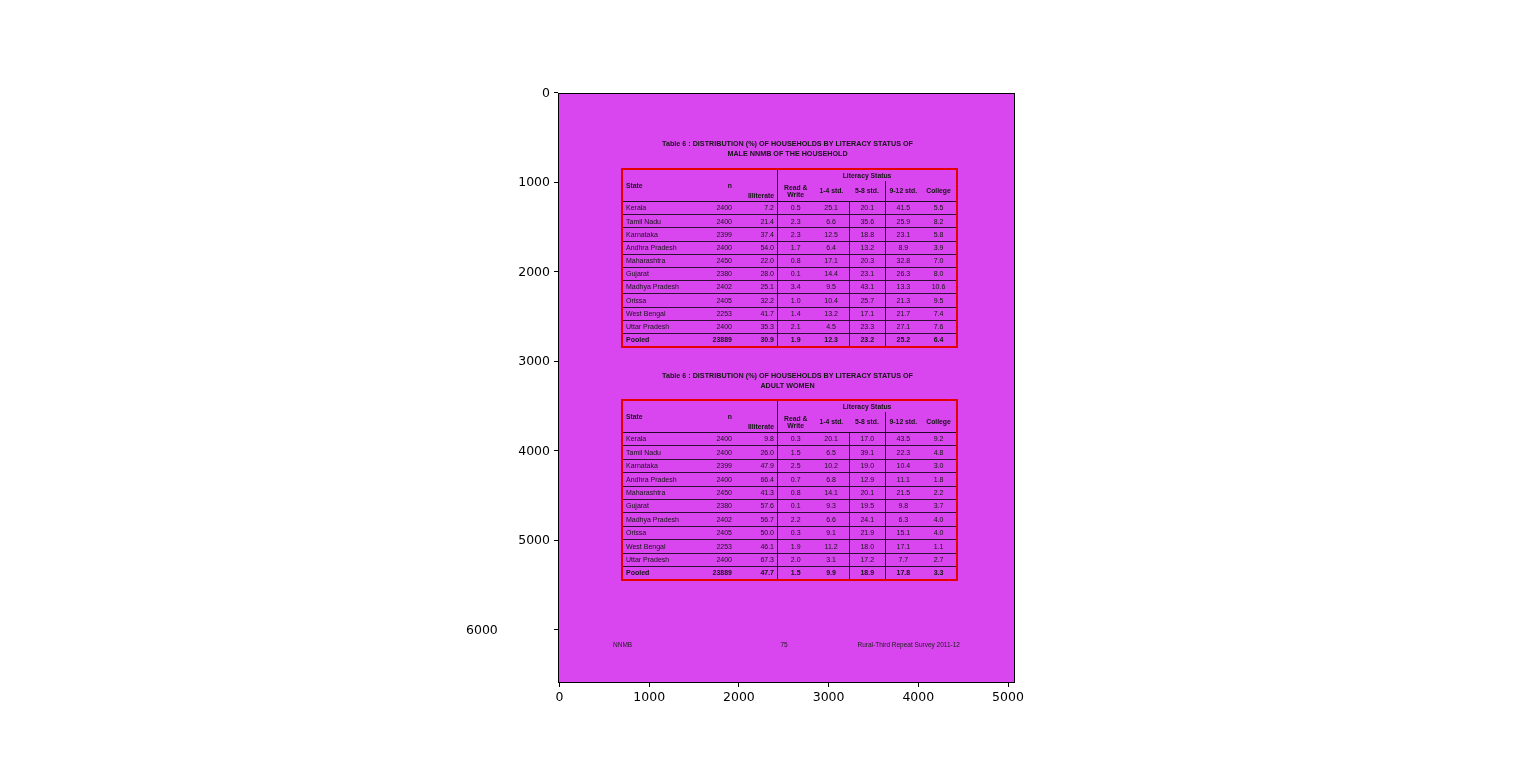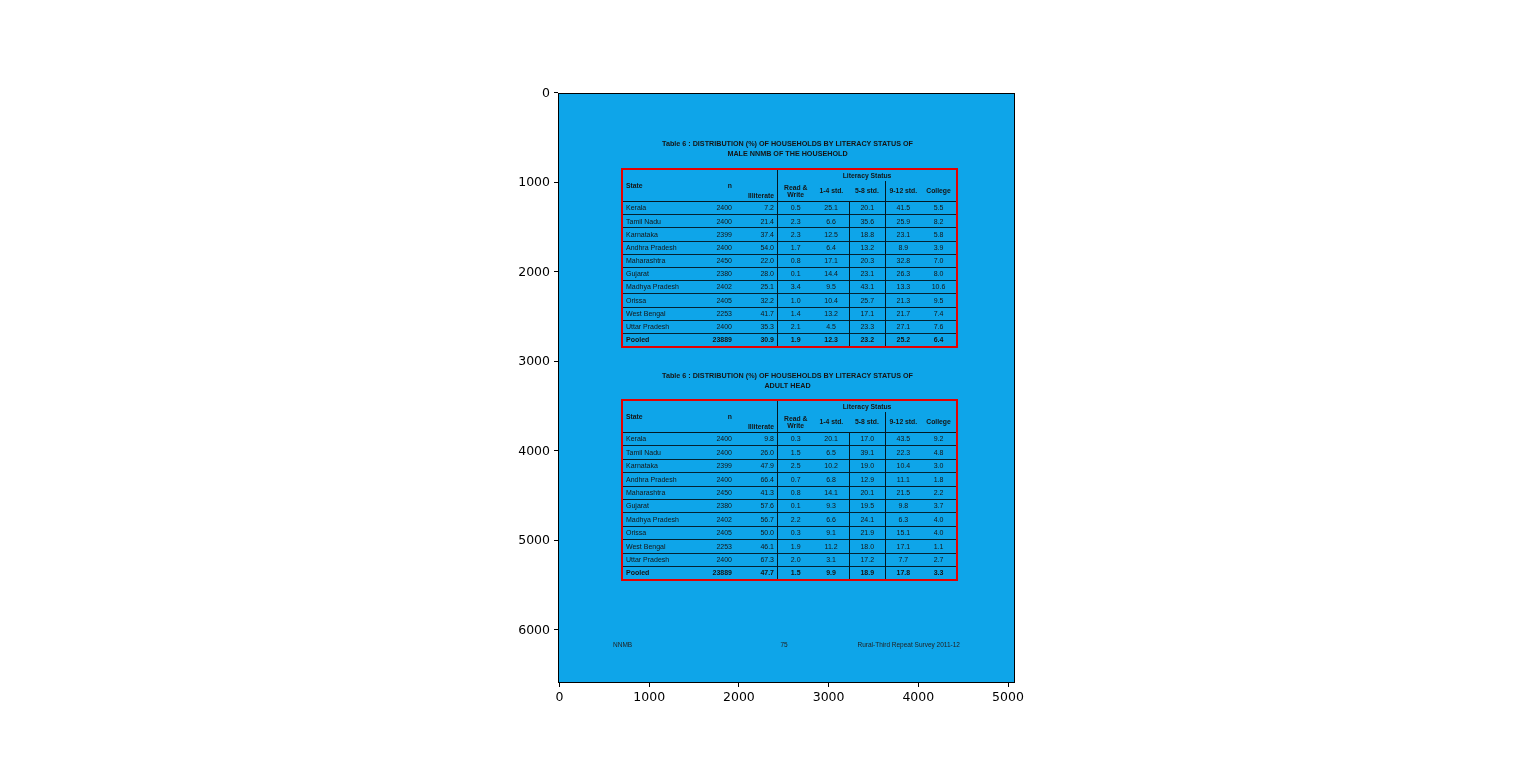--- a/index.html
+++ b/index.html
@@ -1,17 +1,17 @@
 <!DOCTYPE html>
 <html><head>
 <meta charset="utf-8">
 <style>
   html,body{margin:0;padding:0;background:#ffffff;width:1536px;height:767px;overflow:hidden;}
   #figure{position:relative;width:1536px;height:767px;background:#ffffff;font-family:"DejaVu Sans",sans-serif;color:#000;}
-  #axes{position:absolute;left:558px;top:93px;width:457px;height:590px;border:1px solid #000;background:#0ea5e9;box-sizing:border-box;}
+  #axes{position:absolute;left:558px;top:93px;width:457px;height:590px;border:1px solid #000;background:#d946ef;box-sizing:border-box;}
   .tick-label{position:absolute;font-size:12.5px;color:#000;white-space:nowrap;}
   .tick-mark{position:absolute;background:#000;}
   
   .page-content{position:absolute;left:0;top:0;width:100%;height:100%;font-family:"Liberation Sans",sans-serif;color:#111;}
   .tbl-title{position:absolute;left:40px;width:377px;text-align:center;font-weight:bold;font-size:7.2px;line-height:9.6px;color:#151515;}
   .doc-table{position:absolute;left:62px;width:337px;border-collapse:collapse;table-layout:fixed;border:2.5px solid #e60000;font-size:7px;color:#151515;}
   .doc-table th{font-weight:bold;font-size:6.8px;text-align:center;vertical-align:middle;padding:0;line-height:7.5px;}
   .doc-table td{padding:0 1px;line-height:7.5px;vertical-align:middle;overflow:hidden;white-space:nowrap;}
   .doc-table .hr1{height:12px;}
   .doc-table .hr2 th{height:20px;}
@@ -174,21 +174,21 @@
               <td class="c4">12.3</td>
               <td class="c5">23.2</td>
               <td class="c6">25.2</td>
               <td class="c7">6.4</td>
             </tr>
           </tbody>
       </table>
 
       <div class="tbl-title" style="top:277px;">
         <div>Table 6 : DISTRIBUTION (%) OF HOUSEHOLDS BY LITERACY STATUS OF</div>
-        <div>ADULT HEAD</div>
+        <div>ADULT WOMEN</div>
       </div>
 
       <table class="doc-table t7" style="top:305px;">
         <thead>
           <tr class="hr1">
             <th class="c0" rowspan="2">State</th>
             <th class="c1" rowspan="2">n</th>
             <th class="c2 h-ill" rowspan="2">Illiterate</th>
             <th class="h-ls" colspan="5">Literacy Status</th>
           </tr>
@@ -329,21 +329,21 @@
       <div class="tick-label" style="left: 466px; top: 174px; width: 84px; text-align: right;">1000</div>
       <div class="tick-mark" style="left: 554px; top: 271px; width: 4px; height: 1px;"></div>
       <div class="tick-label" style="left: 466px; top: 263.5px; width: 84px; text-align: right;">2000</div>
       <div class="tick-mark" style="left: 554px; top: 360.5px; width: 4px; height: 1px;"></div>
       <div class="tick-label" style="left: 466px; top: 353px; width: 84px; text-align: right;">3000</div>
       <div class="tick-mark" style="left: 554px; top: 450px; width: 4px; height: 1px;"></div>
       <div class="tick-label" style="left: 466px; top: 442.5px; width: 84px; text-align: right;">4000</div>
       <div class="tick-mark" style="left: 554px; top: 539.5px; width: 4px; height: 1px;"></div>
       <div class="tick-label" style="left: 466px; top: 532px; width: 84px; text-align: right;">5000</div>
       <div class="tick-mark" style="left: 554px; top: 629px; width: 4px; height: 1px;"></div>
-      <div class="tick-label" style="left: 466px; top: 621.5px; width: 84px; text-align: right;">6000</div>
+      <div class="tick-label" style="left: 466px; top: 621.5px; width: 84px; ">6000</div>
       <div class="tick-mark" style="left: 559px; top: 683px; width: 1px; height: 4px;"></div>
       <div class="tick-label" style="left: 529.5px; top: 689px; width: 60px; text-align: center;">0</div>
       <div class="tick-mark" style="left: 648.7px; top: 683px; width: 1px; height: 4px;"></div>
       <div class="tick-label" style="left: 619.2px; top: 689px; width: 60px; text-align: center;">1000</div>
       <div class="tick-mark" style="left: 738.4px; top: 683px; width: 1px; height: 4px;"></div>
       <div class="tick-label" style="left: 708.9px; top: 689px; width: 60px; text-align: center;">2000</div>
       <div class="tick-mark" style="left: 828.1px; top: 683px; width: 1px; height: 4px;"></div>
       <div class="tick-label" style="left: 798.6px; top: 689px; width: 60px; text-align: center;">3000</div>
       <div class="tick-mark" style="left: 917.8px; top: 683px; width: 1px; height: 4px;"></div>
       <div class="tick-label" style="left: 888.3px; top: 689px; width: 60px; text-align: center;">4000</div>

